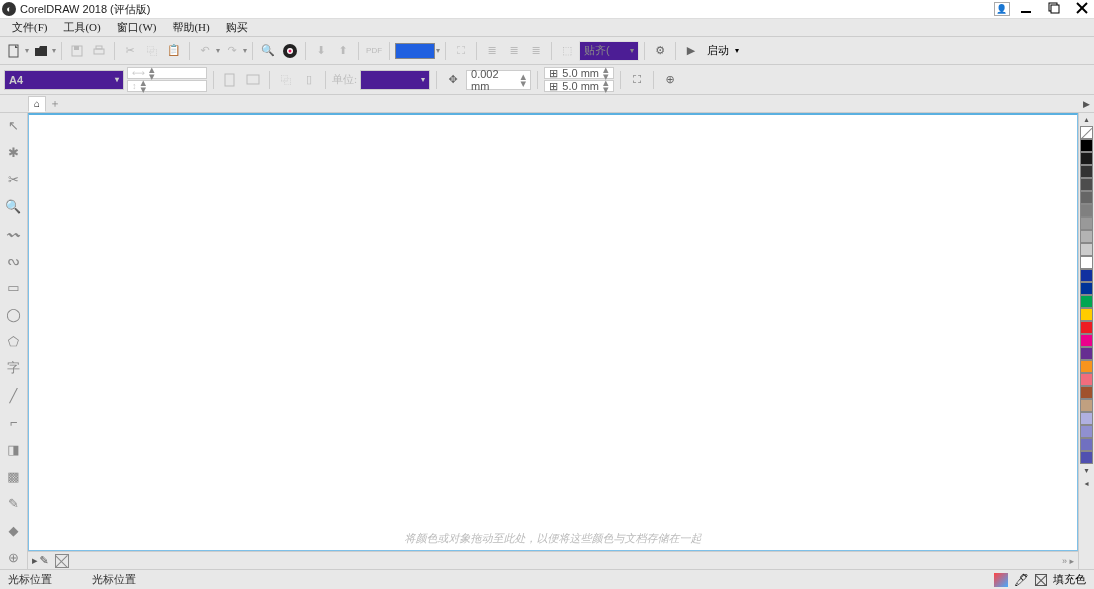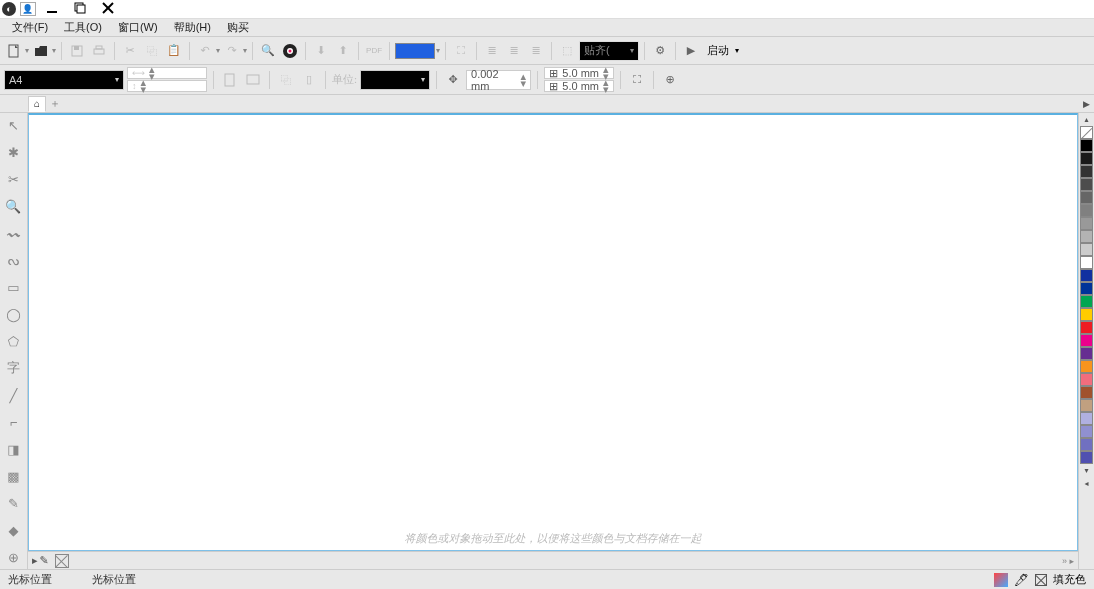--- a/index.html
+++ b/index.html
@@ -6,31 +6,31 @@
 body { width: 1094px; height: 589px; background: #f0f0f0; display: flex; flex-direction: column; overflow: hidden; }
 
 .titlebar { height: 19px; background: #fff; display: flex; align-items: center; padding: 0 2px; border-bottom: 1px solid #ddd; }
 .titlebar .logo { width: 14px; height: 14px; background: #333; border-radius: 50%; display: inline-flex; align-items: center; justify-content: center; color: #fff; font-size: 9px; font-weight: bold; margin-right: 4px;}
 .titlebar .title { flex: 1; color: #222; }
 .titlebar .winbtns { display: flex; gap: 8px; align-items: center; }
 .titlebar .winbtns span { font-size: 14px; color: #222; cursor: pointer; padding: 0 4px;}
 .titlebar .acct { width:16px; height:14px; border:1px solid #aaa; display:flex; align-items:center; justify-content:center; font-size:9px; margin-right:6px;}
 
 .menubar { height: 18px; background: #e8e8e8; display: flex; align-items: center; padding: 0 4px; border-bottom: 1px solid #ccc; }
-.menubar span { padding: 0 8px; color: #222; cursor: pointer; }
+.menubar span { padding: 0 8px; color: #222; cursor: pointer; font-family: Liberation Serif, serif; }
 
 .toolbar1 { height: 28px; background: #e8e8e8; display: flex; align-items: center; padding: 0 4px; border-bottom: 1px solid #ccc; gap:2px;}
 .toolbar2 { height: 30px; background: #e8e8e8; display: flex; align-items: center; padding: 0 4px; border-bottom: 1px solid #ccc; gap:3px;}
 .tbtn { width:20px; height:20px; display:flex; align-items:center; justify-content:center; color:#666; cursor:pointer; border-radius:2px;}
 .tbtn.dis { color:#bbb; cursor:default;}
 .tsep { width:1px; height:18px; background:#ccc; margin:0 3px;}
 .tdrop { display:flex; align-items:center; gap:1px;}
 .tdrop .car { font-size:8px; color:#888;}
 .colorswatch { width:40px; height:16px; background:#2060e0; border:1px solid #888; cursor:pointer;}
-.combobox { height:20px; border:1px solid #ccc; background:#000000; display:flex; align-items:center; padding:0 4px; color:#888; gap:4px;}
+.combobox { height:20px; border:1px solid #ccc; background:#4c1d95; display:flex; align-items:center; padding:0 4px; color:#888; gap:4px;}
 .combobox .car {font-size:8px; margin-left:auto;}
 .spinbox { display:flex; flex-direction:column; font-size:7px; color:#888; line-height:7px;}
 .numfield { height:20px; border:1px solid #ccc; background:#fff; display:flex; align-items:center; padding:0 4px; color:#555; gap:4px;}
 
 .doctabs { height:18px; background:#e8e8e8; display:flex; align-items:center; border-bottom:1px solid #ccc;}
 .doctabs .pad { width:28px;}
 .doctabs .tab { width:18px; height:16px; display:flex; align-items:center; justify-content:center; border:1px solid #ccc; background:#f4f4f4; cursor:pointer; font-size:10px;}
 .doctabs .tab.active { background:#fff; border-bottom-color:#fff;}
 .doctabs .add { width:18px; height:16px; display:flex; align-items:center; justify-content:center; color:#888; cursor:pointer;}
 .doctabs .rarrow { margin-left:auto; padding:0 4px; font-size:9px; color:#555; cursor:pointer;}
@@ -64,20 +64,21 @@
 .statusbar .nofill2::after{content:"";position:absolute;width:140%;height:1px;background:#555;top:50%;left:-20%;transform:rotate(-45deg);}
 .statusbar .nofill2::before{content:"";position:absolute;width:140%;height:1px;background:#555;top:50%;left:-20%;transform:rotate(45deg);}
 
 svg { pointer-events:none; }
 </style>
 </head>
 <body>
 
 <div class="titlebar">
   <span class="logo">◐</span>
+  <span class="title">CorelDRAW 2018 (评估版)</span>
   <span class="acct">👤</span>
   <div class="winbtns">
     <span><svg width="12" height="12">
           <line x1="1" y1="10" x2="11" y2="10" stroke="#000" stroke-width="2"></line>
         </svg></span>
     <span><svg width="12" height="12">
           <rect x="1" y="1" width="8" height="8" fill="none" stroke="#000"></rect>
           <rect x="3" y="3" width="8" height="8" fill="#fff" stroke="#000"></rect>
         </svg></span>
     <span><svg width="12" height="12">
@@ -169,21 +170,21 @@
   <div class="combobox dis" style="width:60px;border-color:#ddd;">贴齐(<span class="car">▾</span></div>
   <div class="tsep"></div>
   <span class="tbtn">⚙</span>
   <div class="tsep"></div>
   <span class="tbtn">▶</span>
   <span style="padding:0 4px;">启动</span>
   <span class="car" style="font-size:8px;">▾</span>
 </div>
 
 <div class="toolbar2">
-  <div class="combobox" style="width:120px;color:#ccc;">
+  <div class="combobox" style="width:120px;color:#ccc;font-weight:bold;">
       <span>A4</span>
       <span class="car">▾</span>
     </div>
   <div style="display:flex;flex-direction:column;gap:1px;">
     <div class="numfield" style="height:12px;width:80px;font-size:9px;color:#ccc;">⟷ <div class="spinbox">
           <span>▴</span>
           <span>▾</span>
         </div></div>
     <div class="numfield" style="height:12px;width:80px;font-size:9px;color:#ccc;">↕ <div class="spinbox">
           <span>▴</span>

